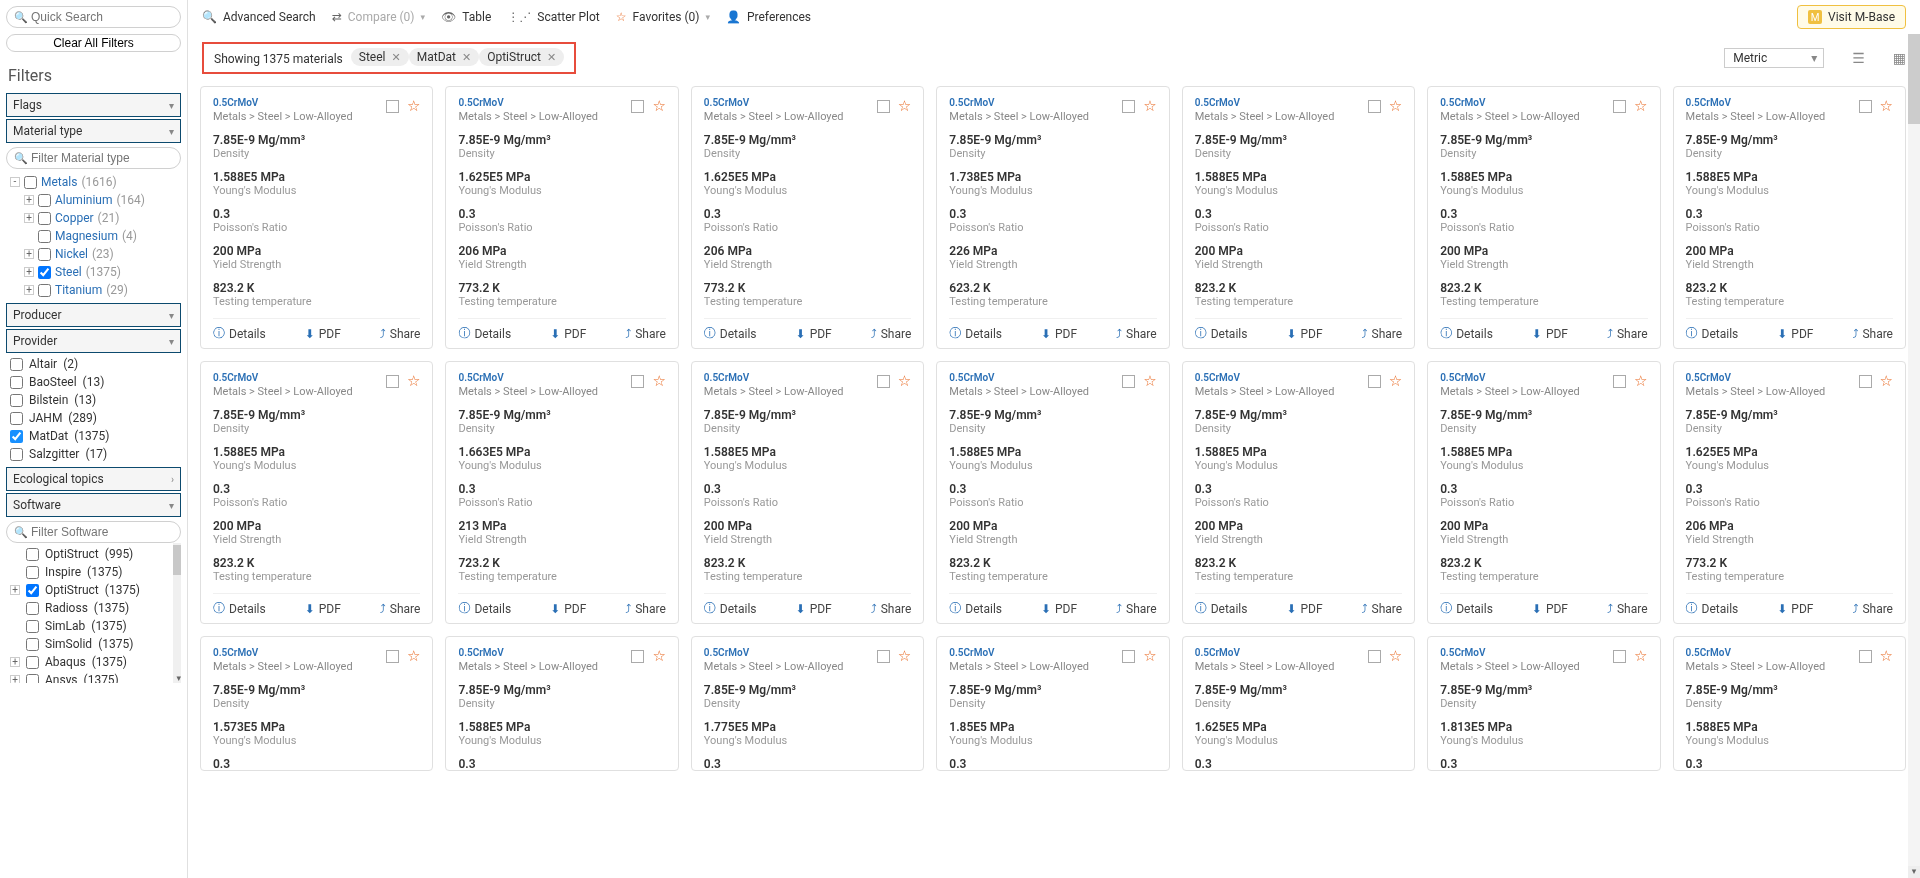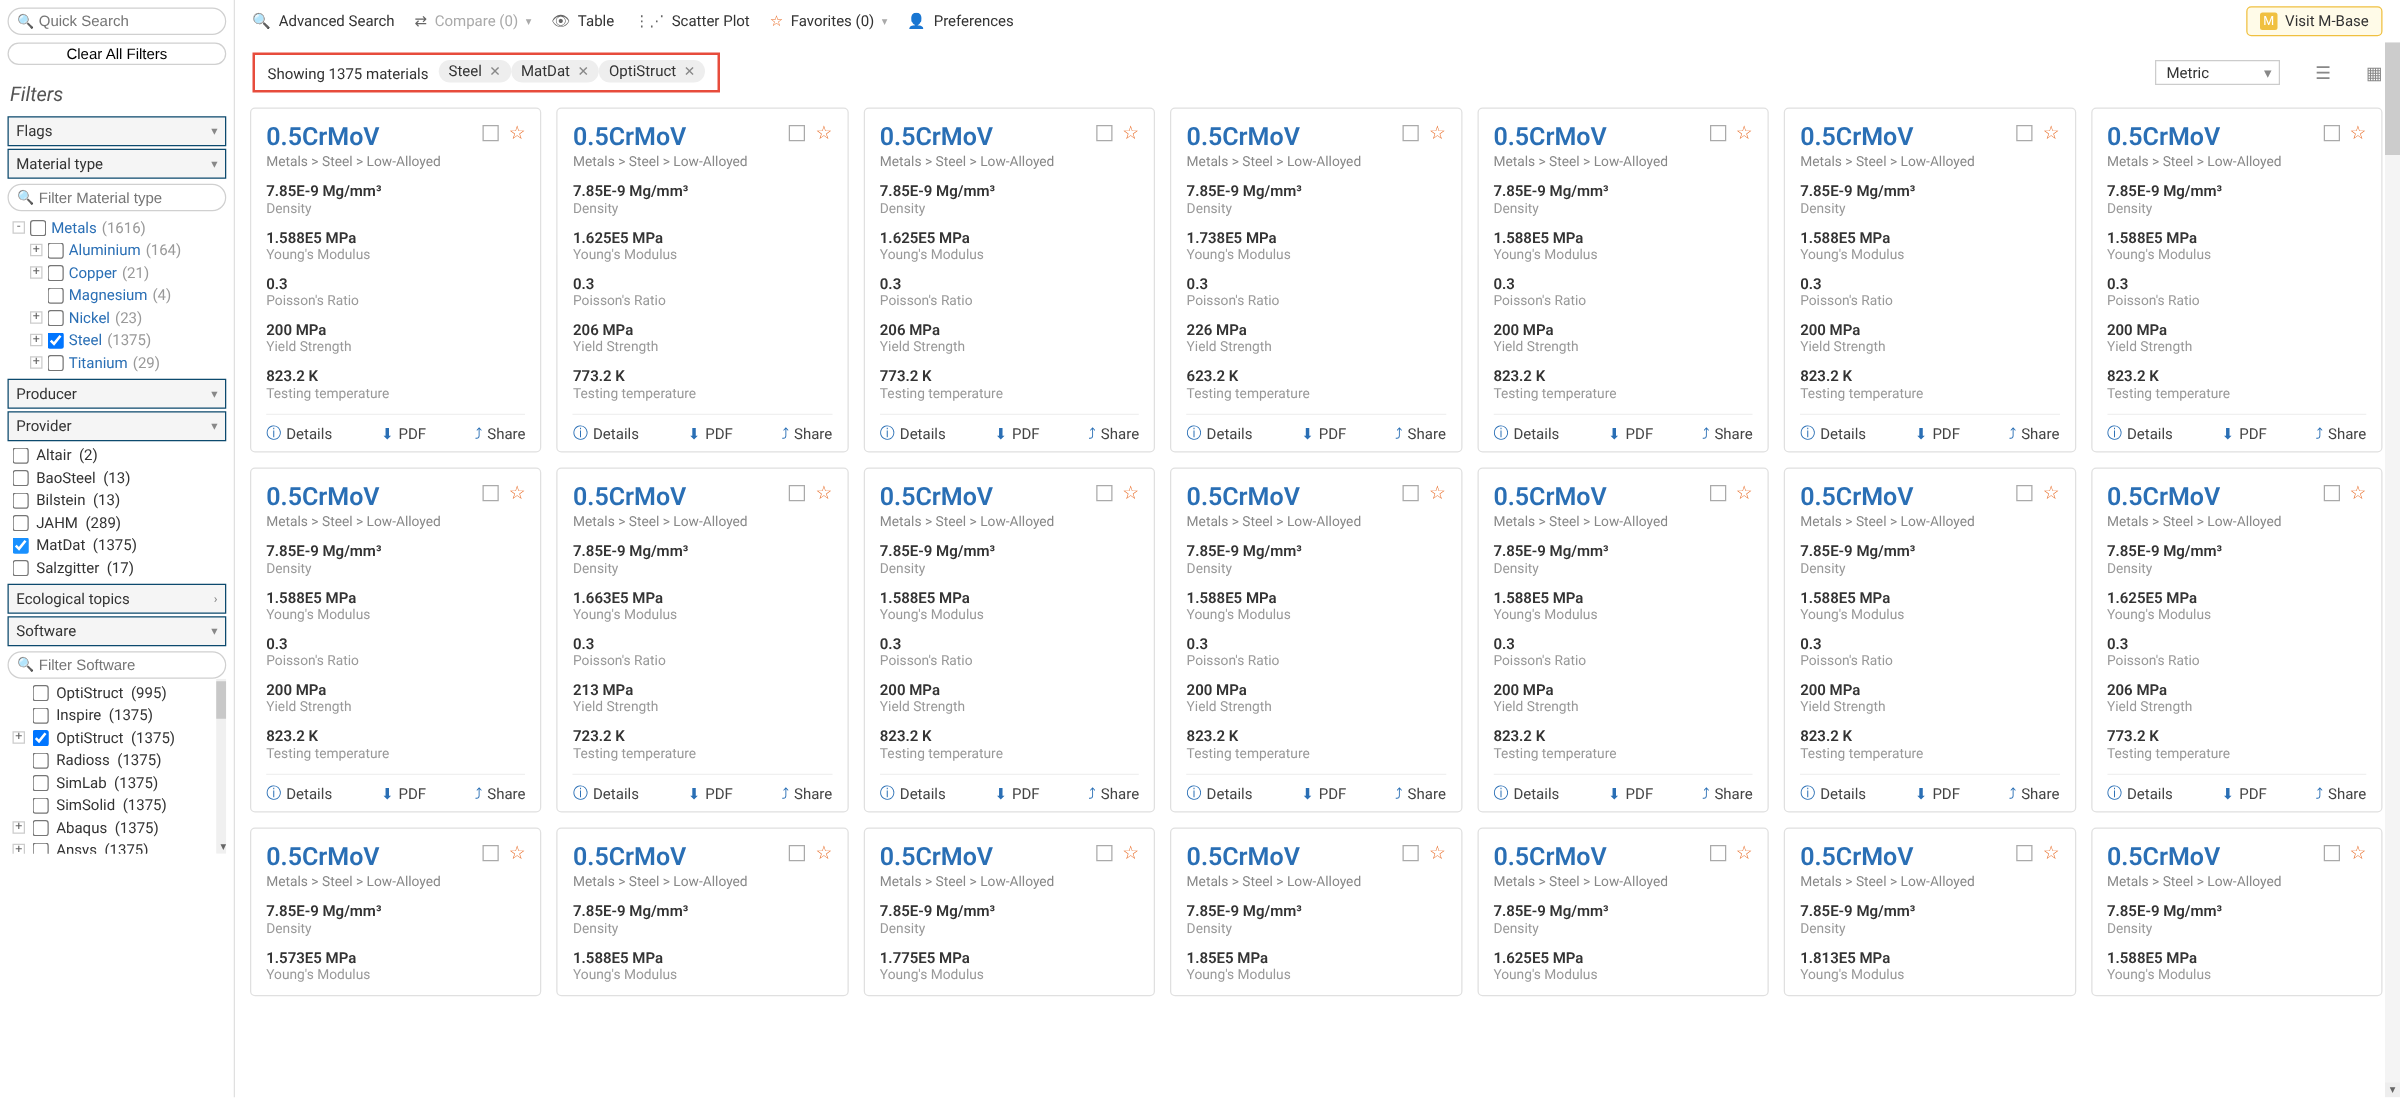--- a/index.html
+++ b/index.html
@@ -2,21 +2,21 @@
 <html><head>
 <meta charset="utf-8">
 <style>
 * { box-sizing: border-box; margin: 0; padding: 0; }
 body { font-family: -apple-system, "Segoe UI", Roboto, sans-serif; font-size: 12px; color: #333; background: #fff; display: flex; }
 .sidebar { width: 188px; border-right: 1px solid #e0e0e0; padding: 6px 6px 0 6px; flex-shrink: 0; height: 878px; overflow: hidden; }
 .search-wrap { position: relative; }
 .search-wrap .ic { position: absolute; left: 8px; top: 50%; transform: translateY(-50%); color: #888; font-size: 11px; }
 input[type="text"].filter { width: 100%; height: 22px; border: 1px solid #d0d0d0; border-radius: 11px; padding: 0 8px 0 24px; font-size: 12px; outline: none; }
 .btn-clear { width: 100%; height: 18px; border: 1px solid #d0d0d0; border-radius: 11px; background: #fff; margin-top: 6px; font-size: 12px; cursor: pointer; }
-.filters-title { font-size: 16px; color: #555; margin: 14px 0 8px 2px; font-style: italic; }
+.filters-title { font-size: 16px; color: #555; margin: 14px 0 8px 2px; }
 .section-head { display: flex; justify-content: space-between; align-items: center; background: #f5f5f5; padding: 4px 6px; border: 1px solid #0c4a6e; cursor: pointer; margin-top: 2px; }
 .section-head .chev { color: #888; font-size: 10px; }
 .tree { padding: 4px 0 2px 4px; }
 .tree .row { display: flex; align-items: center; gap: 4px; padding: 2px 0; cursor: pointer; }
 .tree .tog { width: 10px; text-align: center; font-size: 10px; color: #666; border: 1px solid #ccc; line-height: 8px; }
 .tree .chk { width: 13px; height: 13px; }
 .tree .lbl { color: #2a6fb5; }
 .tree .cnt { color: #999; }
 .tree .ind-1 { padding-left: 14px; }
 .prov { padding: 2px 0 2px 4px; }
@@ -37,21 +37,21 @@
 .chipbox { display: flex; align-items: flex-end; gap: 8px; border: 2px solid #e74c3c; padding: 6px 10px; height: 32px; }
 .chip { display: inline-flex; align-items: center; gap: 6px; background: #eee; border-radius: 11px; padding: 2px 8px; font-size: 12px; }
 .chip .x { color: #888; cursor: pointer; font-size: 11px; }
 .right-controls { display: flex; align-items: center; gap: 28px; }
 .select { border: 1px solid #ccc; padding: 2px 20px 2px 8px; font-size: 12px; position: relative; cursor: pointer; min-width: 100px; }
 .select::after { content: "▾"; position: absolute; right: 6px; color: #888; }
 .view-ic { color: #888; cursor: pointer; font-size: 14px; }
 .results { padding: 4px 14px 0 12px; display: grid; grid-template-columns: repeat(7, 1fr); gap: 12px; overflow: hidden; height: 810px; align-content: start; }
 .card { border: 1px solid #e0e0e0; border-radius: 4px; padding: 10px 12px 6px 12px; min-width: 0; }
 .card-head { display: flex; justify-content: space-between; align-items: flex-start; }
-.card-title { font-weight: 600; color: #2a6fb5; font-size: 20px; }
+.card-title { font-weight: 600; color: #2a6fb5; font-size: 10px; }
 .card-breadcrumb { font-size: 11px; color: #888; margin-top: 2px; }
 .card-acts { display: flex; gap: 8px; align-items: center; }
 .card-acts .box { width: 13px; height: 13px; border: 1px solid #aaa; cursor: pointer; }
 .card-acts .fav { color: #e86a24; cursor: pointer; font-size: 15px; }
 .prop { margin-top: 10px; }
 .prop .val { font-weight: 600; font-size: 12px; }
 .prop .lbl { font-size: 11px; color: #999; }
 .card-foot { display: flex; justify-content: space-between; margin-top: 10px; border-top: 1px solid #f0f0f0; padding-top: 6px; }
 .card-foot .fitem { display: flex; align-items: center; gap: 4px; color: #444; font-size: 12px; cursor: pointer; }
 .card-foot .fic { color: #2a6fb5; font-size: 12px; }

